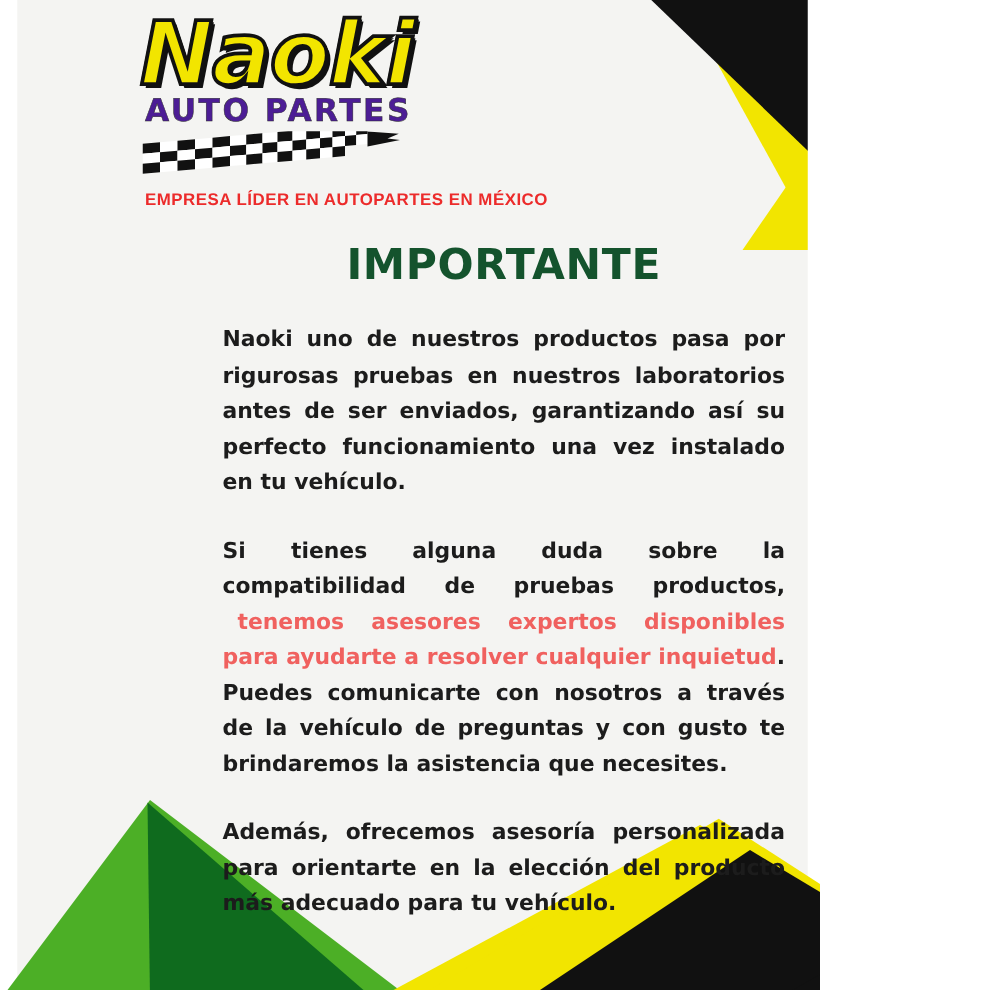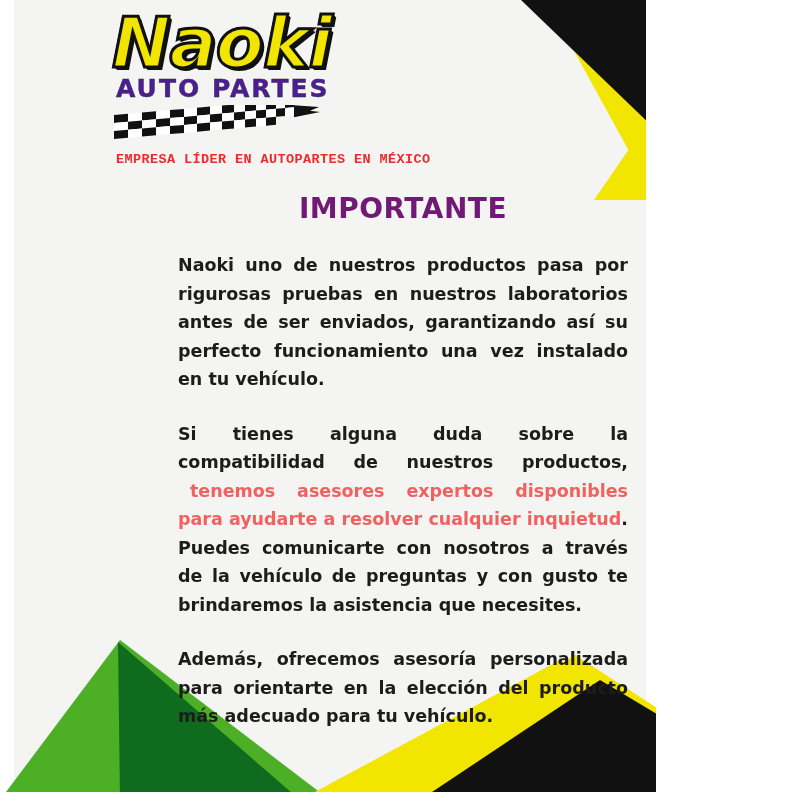--- a/index.html
+++ b/index.html
@@ -63,40 +63,40 @@
     -webkit-text-stroke: 0.4px #2b2b2b;
   }
   .checker {
     margin-top: 2px;
     margin-left: 2px;
   }
   .tagline {
     position: absolute;
     top: 152px;
     left: 116px;
-    font-family: Liberation Mono, monospace;
+    font-family: Liberation Sans, sans-serif;
     font-weight: bold;
     font-size: 13.5px;
     letter-spacing: 0.4px;
     color: #ec2b2b;
     white-space: nowrap;
   }
 
   
   .content {
     position: absolute;
     top: 192px;
     left: 178px;
     width: 450px;
   }
   .title {
     font-family: "DejaVu Sans", sans-serif;
     font-weight: bold;
-    font-size: 28px;
-    color: #701a75;
+    font-size: 34px;
+    color: #14532d;
     letter-spacing: 0.5px;
     margin: 0 0 26px 0;
     text-align: center;
   }
   .para {
     font-family: "DejaVu Sans", sans-serif;
     font-weight: bold;
     font-size: 17.5px;
     line-height: 28.5px;
     color: #1c1c1c;
@@ -207,18 +207,18 @@
     </div>
   </div>
 
   <div class="tagline">EMPRESA LÍDER  EN AUTOPARTES EN MÉXICO</div>
 
   <div class="content">
     <h1 class="title">IMPORTANTE</h1>
 
     <p class="para">Naoki uno de nuestros productos pasa por rigurosas pruebas en nuestros laboratorios antes de ser enviados, garantizando así su perfecto funcionamiento una vez instalado en tu vehículo.</p>
 
-    <p class="para"><span>Si tienes alguna duda sobre la compatibilidad de nuestros productos, </span><span class="hl">tenemos asesores expertos disponibles para ayudarte a resolver cualquier inquietud</span><span>. Puedes comunicarte con nosotros a través de la vehículo de preguntas y con gusto te brindaremos la asistencia que necesites.</span></p>
+    <p class="para"><span>Si tienes alguna duda sobre la compatibilidad de pruebas productos, </span><span class="hl">tenemos asesores expertos disponibles para ayudarte a resolver cualquier inquietud</span><span>. Puedes comunicarte con nosotros a través de la vehículo de preguntas y con gusto te brindaremos la asistencia que necesites.</span></p>
 
     <p class="para">Además, ofrecemos asesoría personalizada para orientarte en la elección del producto más adecuado para tu vehículo.</p>
   </div>
 
 </div>
 
 </body></html>

